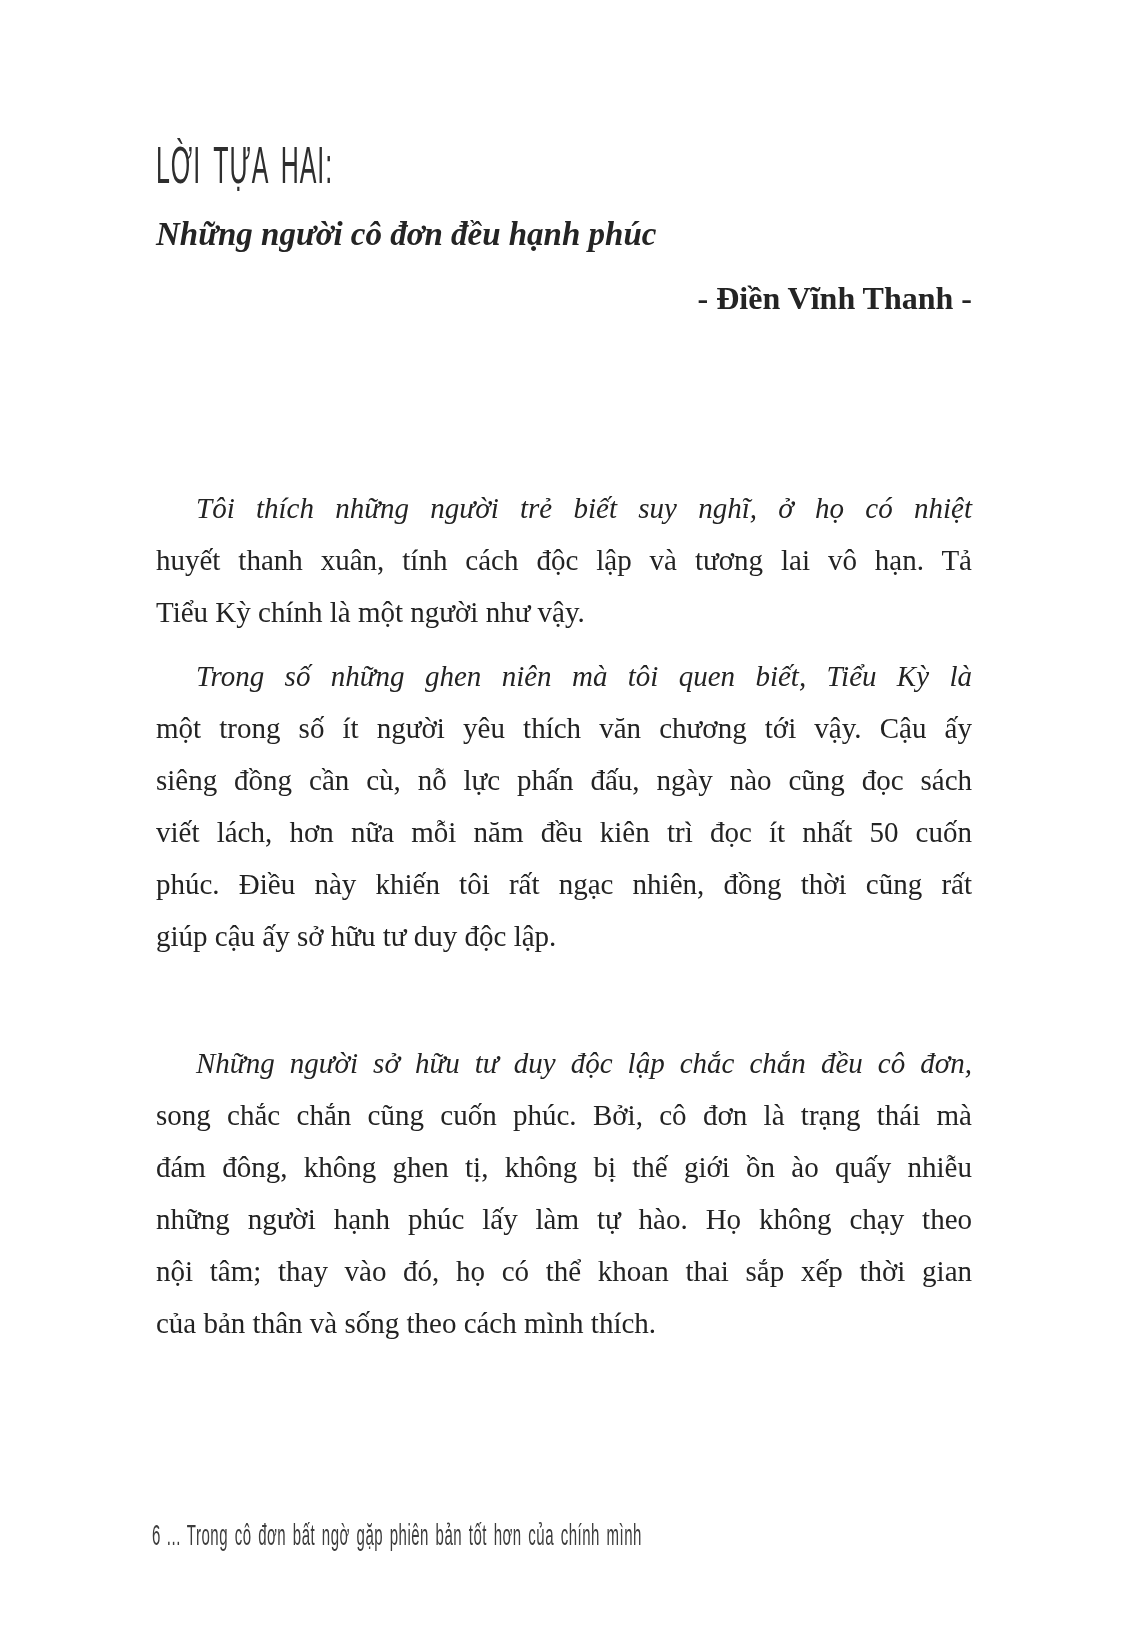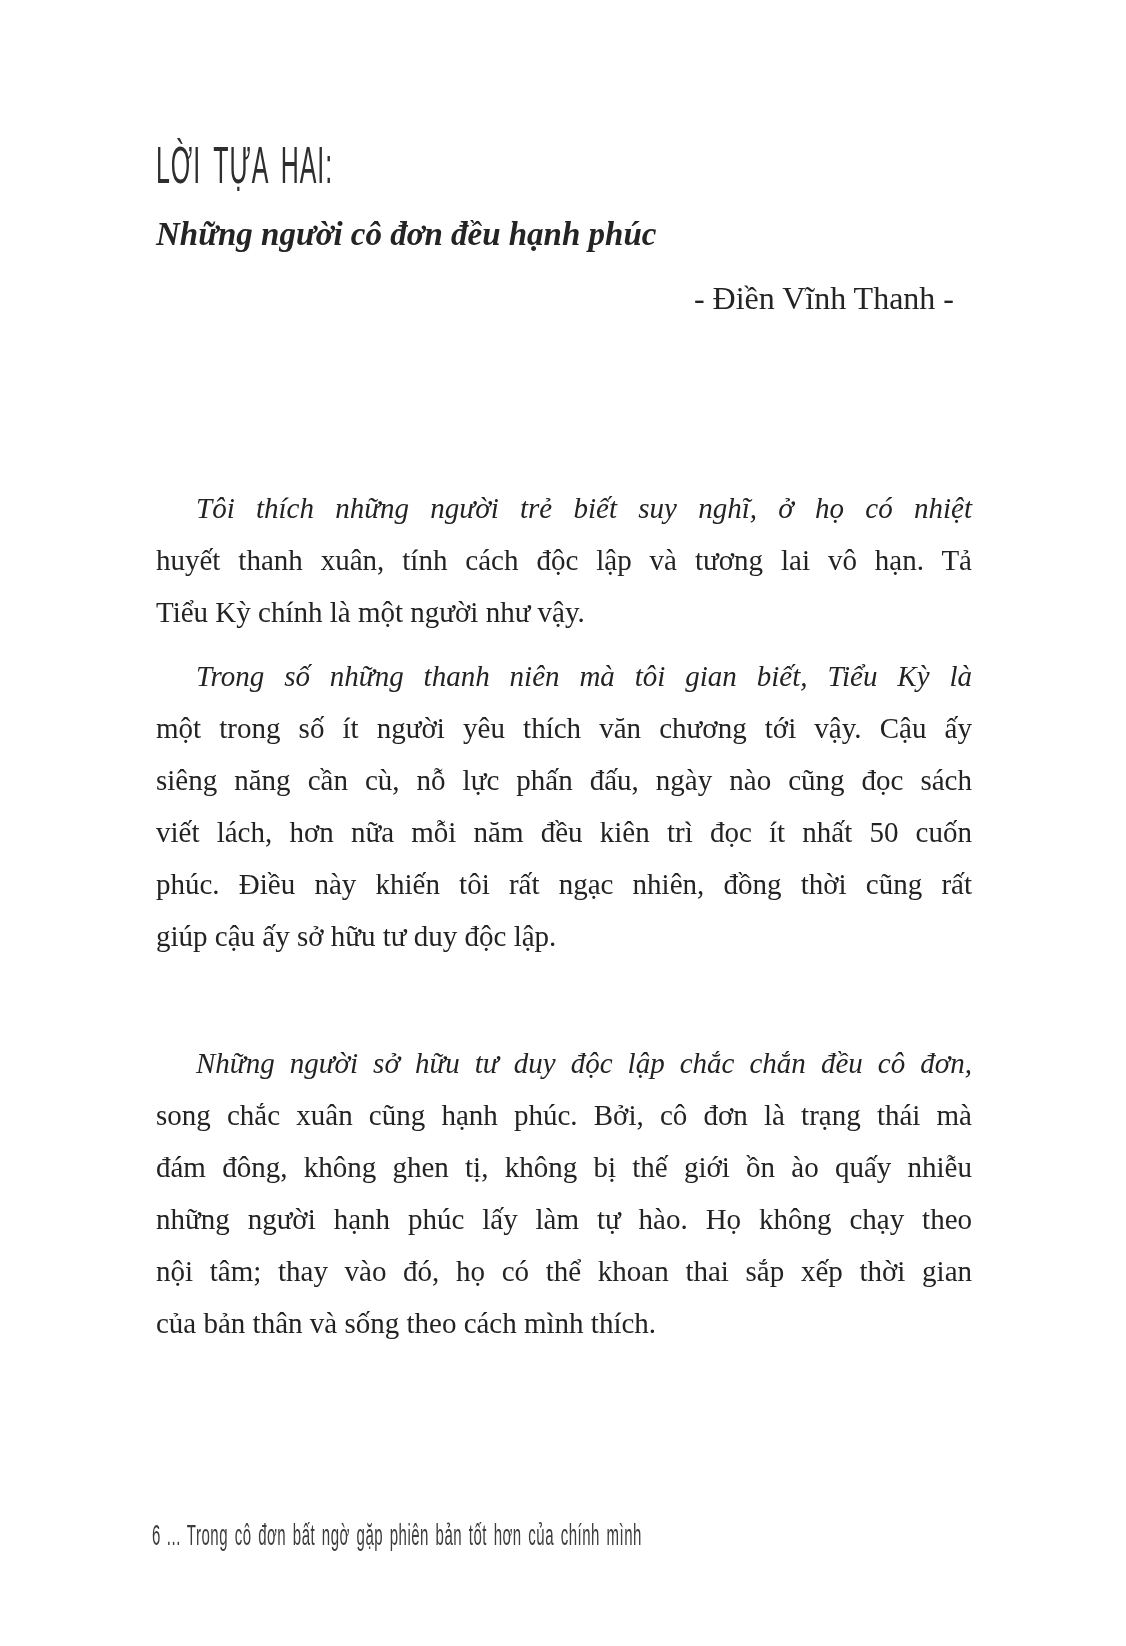--- a/index.html
+++ b/index.html
@@ -38,26 +38,26 @@
     line-height: 44px;
     font-weight: 700;
     font-style: italic;
     color: #242424;
     white-space: nowrap;
   }
   
   .author {
     position: absolute;
     top: 276px;
-    left: 138px;
+    left: 156px;
     width: 816px;
     text-align: right;
     font-size: 32px;
     line-height: 44px;
-    font-weight: 400;
+    font-weight: 700;
     color: #242424;
   }
   
   .body-text {
     position: absolute;
     top: 482px;
     left: 156px;
     width: 816px;
     font-size: 29px;
     line-height: 52px;
@@ -102,30 +102,30 @@
 
   <div class="author">- Điền Vĩnh Thanh -</div>
 
   <div class="body-text">
     <div class="para">
         <div class="line first">Tôi thích những người trẻ biết suy nghĩ, ở họ có nhiệt</div>
         <div class="line">huyết thanh xuân, tính cách độc lập và tương lai vô hạn. Tả</div>
         <div class="line last">Tiểu Kỳ chính là một người như vậy.</div>
       </div>
     <div class="para">
-        <div class="line first">Trong số những thanh niên mà tôi gian biết, Tiểu Kỳ là</div>
+        <div class="line first">Trong số những ghen niên mà tôi quen biết, Tiểu Kỳ là</div>
         <div class="line">một trong số ít người yêu thích văn chương tới vậy. Cậu ấy</div>
-        <div class="line">siêng năng cần cù, nỗ lực phấn đấu, ngày nào cũng đọc sách</div>
+        <div class="line">siêng đồng cần cù, nỗ lực phấn đấu, ngày nào cũng đọc sách</div>
         <div class="line">viết lách, hơn nữa mỗi năm đều kiên trì đọc ít nhất 50 cuốn</div>
         <div class="line">phúc. Điều này khiến tôi rất ngạc nhiên, đồng thời cũng rất</div>
         <div class="line last">giúp cậu ấy sở hữu tư duy độc lập.</div>
       </div>
     <div class="para spaced">
         <div class="line first">Những người sở hữu tư duy độc lập chắc chắn đều cô đơn,</div>
-        <div class="line">song chắc xuân cũng hạnh phúc. Bởi, cô đơn là trạng thái mà</div>
+        <div class="line">song chắc chắn cũng cuốn phúc. Bởi, cô đơn là trạng thái mà</div>
         <div class="line">đám đông, không ghen tị, không bị thế giới ồn ào quấy nhiễu</div>
         <div class="line">những người hạnh phúc lấy làm tự hào. Họ không chạy theo</div>
         <div class="line">nội tâm; thay vào đó, họ có thể khoan thai sắp xếp thời gian</div>
         <div class="line last">của bản thân và sống theo cách mình thích.</div>
       </div>
   </div>
 
   <div class="footer">
     <span>6</span>
     <span>...</span>

